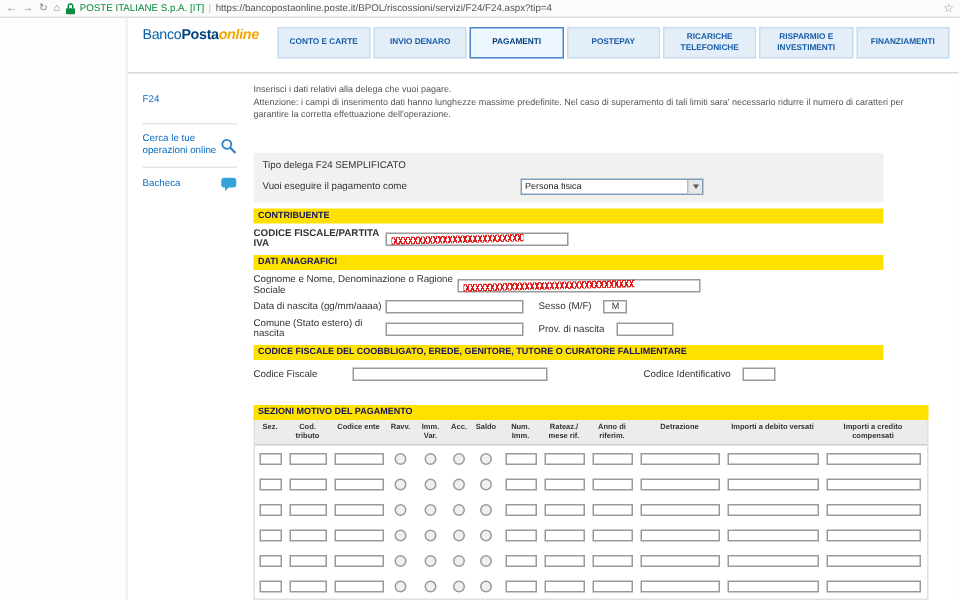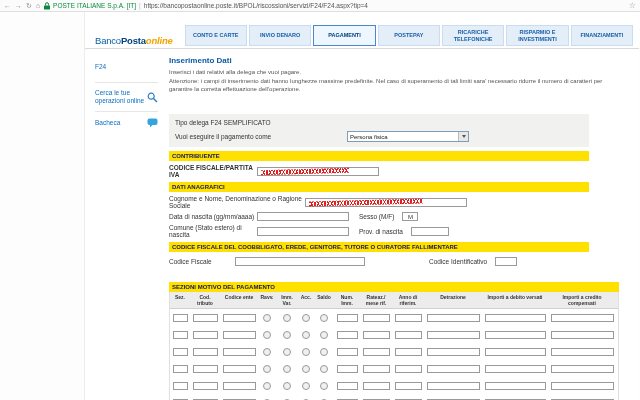--- a/index.html
+++ b/index.html
@@ -12,21 +12,21 @@
     background:#fbfbfb;border-bottom:1px solid #e0e0e0;font-size:6.5px;color:#888;}
   .navic{font-size:7px;line-height:1;color:#8a8a8a;cursor:default;}
   .addr{display:flex;align-items:center;gap:3px;flex:1;min-width:0;}
   .secure{color:#0a8a3c;white-space:nowrap;}
   .sep{color:#bbb;}
   .url{color:#555;white-space:nowrap;overflow:hidden;text-overflow:ellipsis;}
   .star{color:#999;font-size:8px;margin-left:auto;}
   
   .page{margin-left:84px;width:555px;height:389px;background:#fff;
     border-left:1px solid #ececec;box-sizing:border-box;}
-  .page-header{display:flex;align-items:flex-end;height:37px;padding:6px 6px 2px 10px;
+  .page-header{display:flex;align-items:flex-start;height:37px;padding:6px 6px 2px 10px;
     border-bottom:1px solid #d9d9d9;box-sizing:border-box;}
   .logo{font-size:9.5px;white-space:nowrap;margin-right:12px;letter-spacing:-.2px;}
   .logo .b{color:#0a61a8;}
   .logo .p{color:#00427e;font-weight:bold;}
   .logo .o{color:#f0a500;font-weight:bold;font-style:italic;}
   .tabs{display:flex;gap:2px;flex:1;align-items:stretch;}
   .tab{flex:1;min-height:21px;display:flex;align-items:center;justify-content:center;
     text-align:center;background:#e3eef8;border:1px solid #cadcef;color:#1a5da8;
     font-size:5.5px;font-weight:bold;line-height:1.15;padding:1px 2px;box-sizing:border-box;cursor:pointer;}
   .tab.active{background:#eef6ff;border:1px solid #4a86c8;color:#003f7d;}
@@ -138,21 +138,20 @@
         <span style="display:inline-flex;">
           <svg width="11" height="10" viewBox="0 0 11 10">
               <rect x="0.5" y="0.5" width="10" height="6.5" rx="2" fill="#35a3dc"></rect>
               <path d="M3 6.5 L3 9.5 L6 6.5 Z" fill="#35a3dc"></path>
             </svg>
         </span>
       </div>
     </aside>
 
     <main class="main">
-      <h1 class="title">Inserimento Dati</h1>
       <p class="intro" style="margin-bottom:0;">Inserisci i dati relativi alla delega che vuoi pagare.</p>
       <p class="intro">Attenzione: i campi di inserimento dati hanno lunghezze massime predefinite. Nel caso di superamento di tali limiti sara' necessario ridurre il numero di caratteri per garantire la corretta effettuazione dell'operazione.</p>
 
       <div class="graybox">
         <div>Tipo delega F24 SEMPLIFICATO</div>
         <div class="gb-row2">
           <span class="lbl">Vuoi eseguire il pagamento come</span>
           <div class="select">
             <span class="txt">Persona fisica</span>
             <span class="arrowbox">

